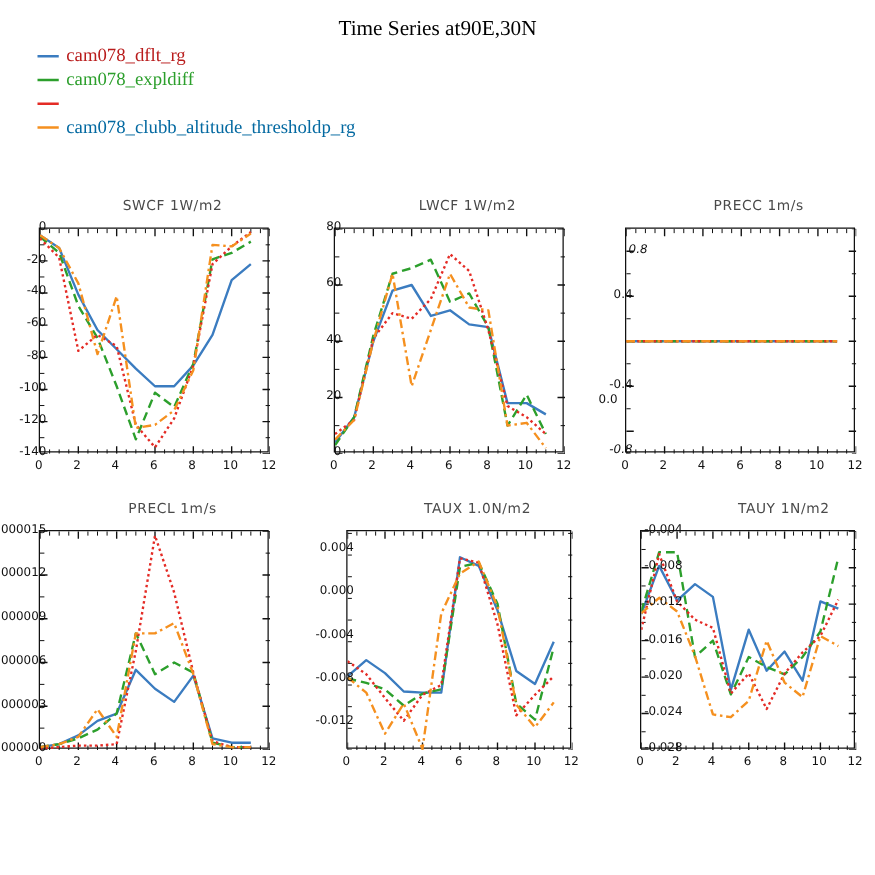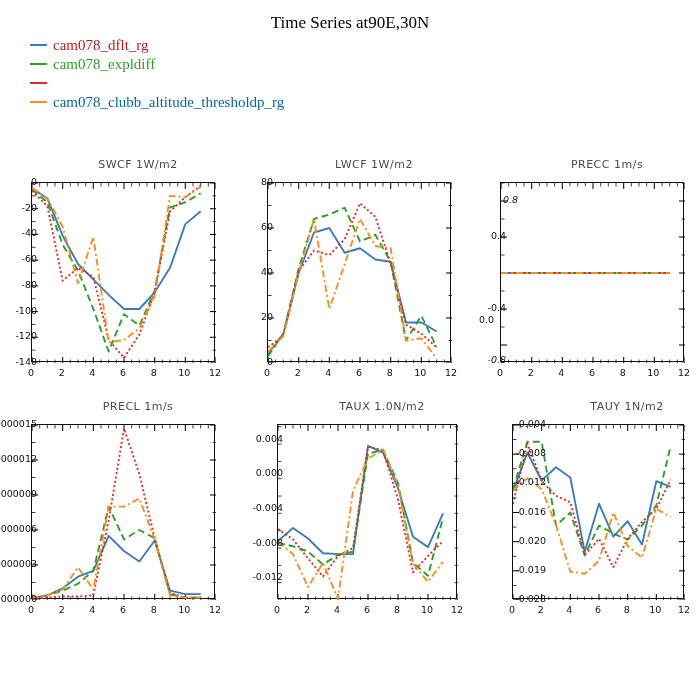--- a/index.html
+++ b/index.html
@@ -629,21 +629,21 @@
           <polyline points="0.00,64.17 14.33,16.77 28.67,16.77 43.00,100.62 57.33,87.50 71.67,130.52 86.00,100.62 100.33,108.65 114.67,114.48 129.00,100.62 143.33,80.21 157.67,21.15" fill="none" stroke="#2c9f2c" stroke-width="1.9" stroke-linejoin="round" stroke-linecap="butt" stroke-dasharray="7,4"></polyline>
           <polyline points="0.00,78.75 14.33,18.23 28.67,56.15 43.00,70.73 57.33,77.29 71.67,129.79 86.00,113.75 100.33,142.19 114.67,113.75 129.00,96.98 143.33,83.85 157.67,54.69" fill="none" stroke="#e42b25" stroke-width="1.9" stroke-linejoin="round" stroke-linecap="butt" stroke-dasharray="2,2.4"></polyline>
           <polyline points="0.00,65.63 14.33,53.23 28.67,64.17 43.00,99.90 57.33,146.56 71.67,148.75 86.00,135.63 100.33,87.50 114.67,121.04 129.00,132.71 143.33,83.85 157.67,91.88" fill="none" stroke="#f5901f" stroke-width="1.9" stroke-linejoin="round" stroke-linecap="butt" stroke-dasharray="7,3,2,3"></polyline>
         </svg>
       </div>
       <div class="tlabel ylabel" style="right: 176px; top: 18px; width: 80px;">-0.004</div>
       <div class="tlabel ylabel" style="right: 176px; top: 47.1667px; width: 80px;">-0.008</div>
       <div class="tlabel ylabel" style="right: 176px; top: 76.3333px; width: 80px;">-0.012</div>
       <div class="tlabel ylabel" style="right: 176px; top: 105.5px; width: 80px;">-0.016</div>
       <div class="tlabel ylabel" style="right: 176px; top: 134.667px; width: 80px;">-0.020</div>
-      <div class="tlabel ylabel" style="right: 176px; top: 163.833px; width: 80px;">-0.019</div>
+      <div class="tlabel ylabel" style="right: 176px; top: 163.833px; width: 80px;">-0.024</div>
       <div class="tlabel ylabel" style="right: 176px; top: 193px; width: 80px;">-0.028</div>
       <div class="tlabel xlabel" style="left: -15px; top: 204px; width: 30px;">0</div>
       <div class="tlabel xlabel" style="left: 13.6667px; top: 204px; width: 30px;">2</div>
       <div class="tlabel xlabel" style="left: 42.3333px; top: 204px; width: 30px;">4</div>
       <div class="tlabel xlabel" style="left: 71px; top: 204px; width: 30px;">6</div>
       <div class="tlabel xlabel" style="left: 99.6667px; top: 204px; width: 30px;">8</div>
       <div class="tlabel xlabel" style="left: 128.333px; top: 204px; width: 30px;">10</div>
       <div class="tlabel xlabel" style="left: 157px; top: 204px; width: 30px;">12</div>
     </div>
   </div>

